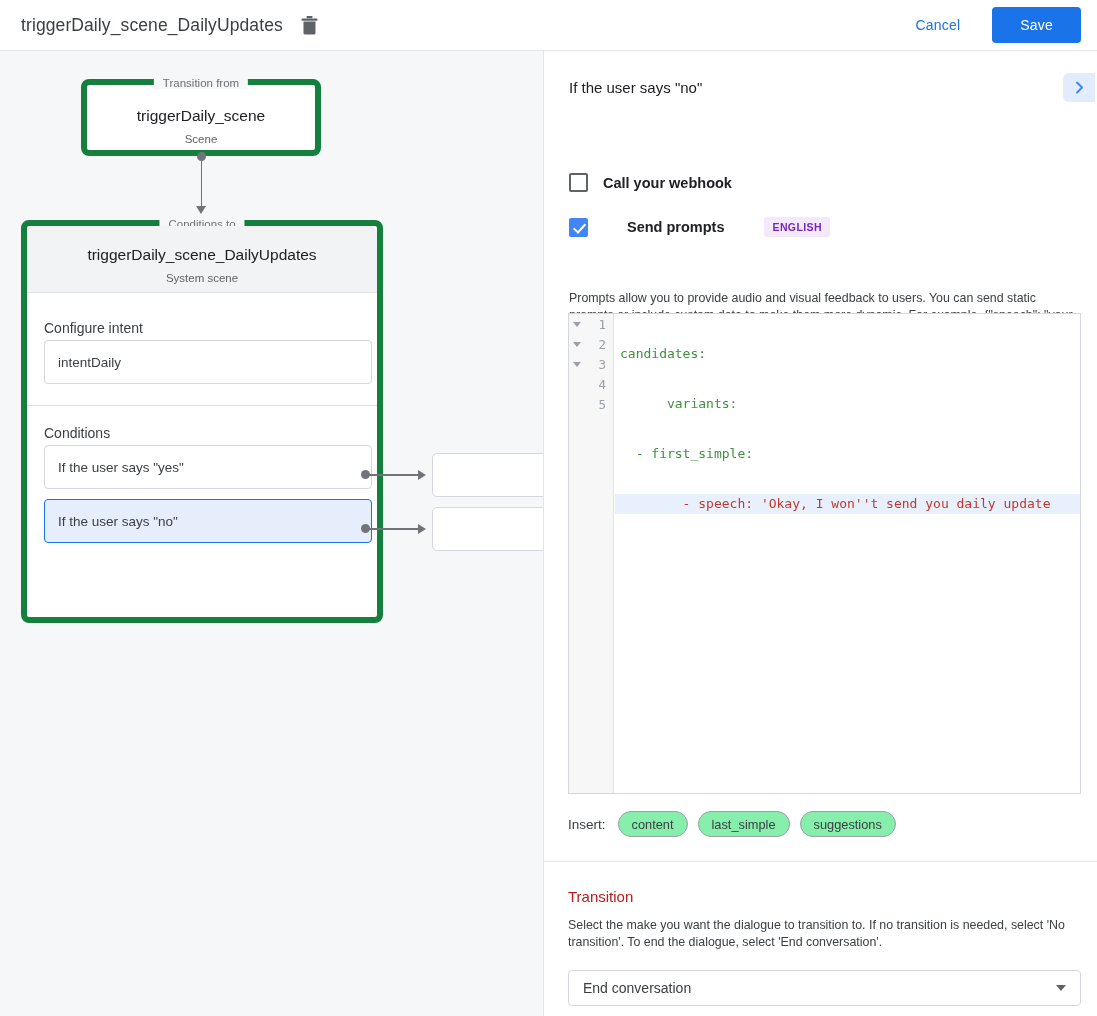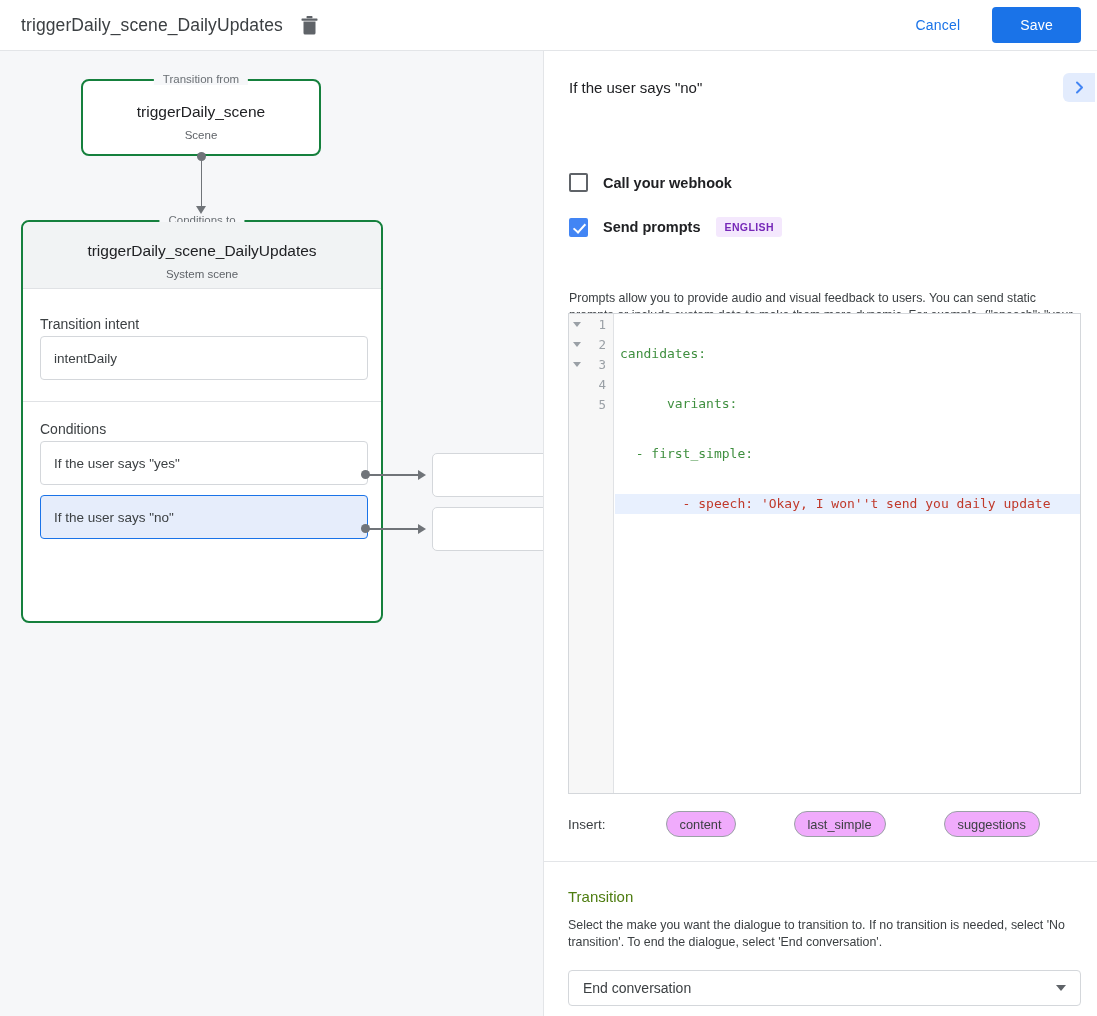--- a/index.html
+++ b/index.html
@@ -68,21 +68,21 @@
   .canvas {
     position: absolute;
     left: 0; top: 51px;
     width: 543px; height: 965px;
     background: #f6f7f9;
     overflow: hidden;
   }
 
   .fieldset {
     position: absolute;
-    border: 2px solid #15803d;
+    border: 6px solid #15803d;
     border-radius: 8px;
   }
   .fieldset > .legend {
     position: absolute;
     top: -8px; left: 50%;
     transform: translateX(-50%);
     background: #f6f7f9;
     padding: 0 9px;
     font-size: 11.5px;
     color: #6b7075;
@@ -330,45 +330,45 @@
   .code-line {
     height: 20px;
     line-height: 20px;
     padding-left: 5px;
   }
   .code-line.hl { background: #e8f0fe; }
   .tok-key { color: #3f8f3f; }
   .tok-str { color: #c0392b; }
 
   
-  .insert-row { position: absolute; display: flex; align-items: center; gap: 48px; }
+  .insert-row { position: absolute; display: flex; align-items: center; }
   .insert-label { font-size: 13.5px; color: #3c4043; margin-right: 12px; }
   .chip {
     border: 1px solid #9aa0a6;
     border-radius: 14px;
     height: 26px;
     padding: 0 13px;
     display: flex; align-items: center;
     font-size: 12.8px;
     color: #3c4043;
     margin-right: 10px;
     cursor: pointer;
-    background: #f0abfc;
+    background: #86efac;
   }
 
   .sep {
     position: absolute;
     left: 0; width: 100%;
     height: 1px;
     background: #e3e5e8;
   }
   .trans-title {
     position: absolute;
     font-size: 15px;
-    color: #4d7c0f;
+    color: #b91c1c;
   }
   .select-box {
     position: absolute;
     border: 1px solid #d4d7db;
     border-radius: 4px;
     background: #ffffff;
     display: flex; align-items: center;
     padding: 0 14px;
     font-size: 14px;
     color: #3c4043;
@@ -412,21 +412,21 @@
   <div class="conn-line-v" style="left:200.5px; top:106px; height:51px;"></div>
   <div class="arrow-down" style="left:195.5px; top:155px;"></div>
 
   <div class="fieldset to-panel">
     <div class="legend">Conditions to</div>
     <div class="to-head">
       <div class="node-title">triggerDaily_scene_DailyUpdates</div>
       <div class="node-sub">System scene</div>
     </div>
 
-    <div class="section-label" style="left:17px; top:94px;">Transition intent</div>
+    <div class="section-label" style="left:17px; top:94px;">Configure intent</div>
     <div class="in-box" style="left:17px; top:114px; width:328px; height:44px;">
       <span>intentDaily</span>
     </div>
 
     <div class="divider-h" style="top:179px;"></div>
 
     <div class="section-label" style="left:17px; top:199px;">Conditions</div>
     <div class="in-box" style="left:17px; top:219px; width:328px; height:44px;">
       <span>If the user says "yes"</span>
     </div>
@@ -453,21 +453,21 @@
     <svg width="13" height="13" viewBox="0 0 13 13">
       <path d="M4 1.5 L9 6.5 L4 11.5" stroke="#4285f4" stroke-width="2" fill="none" stroke-linecap="round" stroke-linejoin="round"></path>
     </svg>
   </div>
 
   <div class="cb-row" style="left:25px; top:122px;">
     <div class="checkbox"></div>
     <div class="cb-label">Call your webhook</div>
   </div>
 
-  <div class="cb-row" style="left:25px; top:166px;">
+  <div class="cb-row" style="left:25px; top:166px;gap:24px;">
     <div class="checkbox checked"></div>
     <div class="cb-label">Send prompts</div>
     <div class="lang-badge">ENGLISH</div>
   </div>
 
   <div class="helptext" style="left:25px; top:195px; width:512px;margin-top:44px;">
     <span>Prompts allow you to provide audio and visual feedback to users. You can send static prompts or include custom data to make them more dynamic. For example, {"speech": "your total score is $session.params.score."} If you choose to call your webhook, your code will be run before your prompts are sent. Enter prompts in the editor below. </span><a class="link">Learn more</a>
   </div>
 
   <div class="tabs" style="left:24px; top:273px;">

